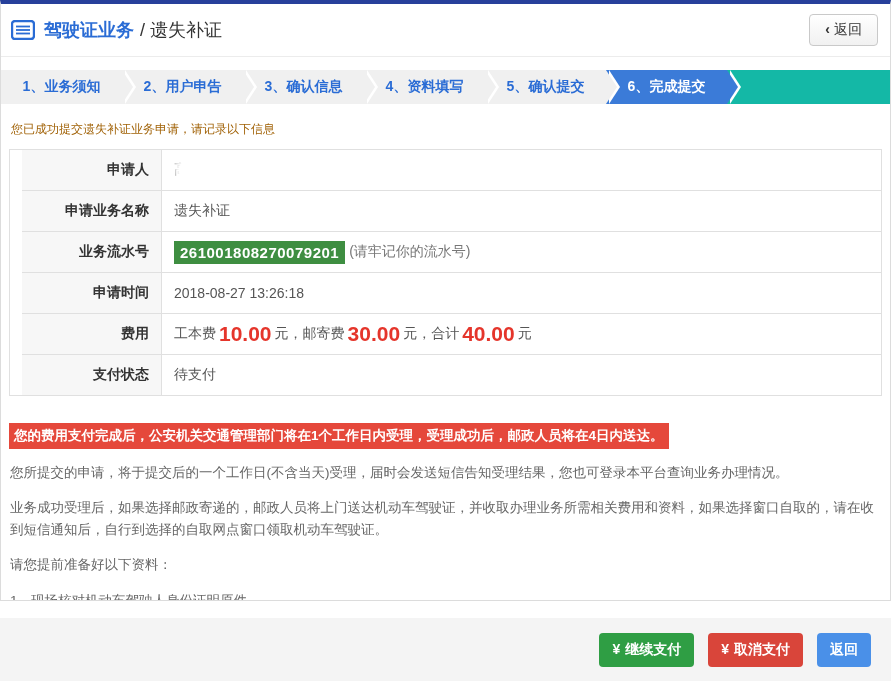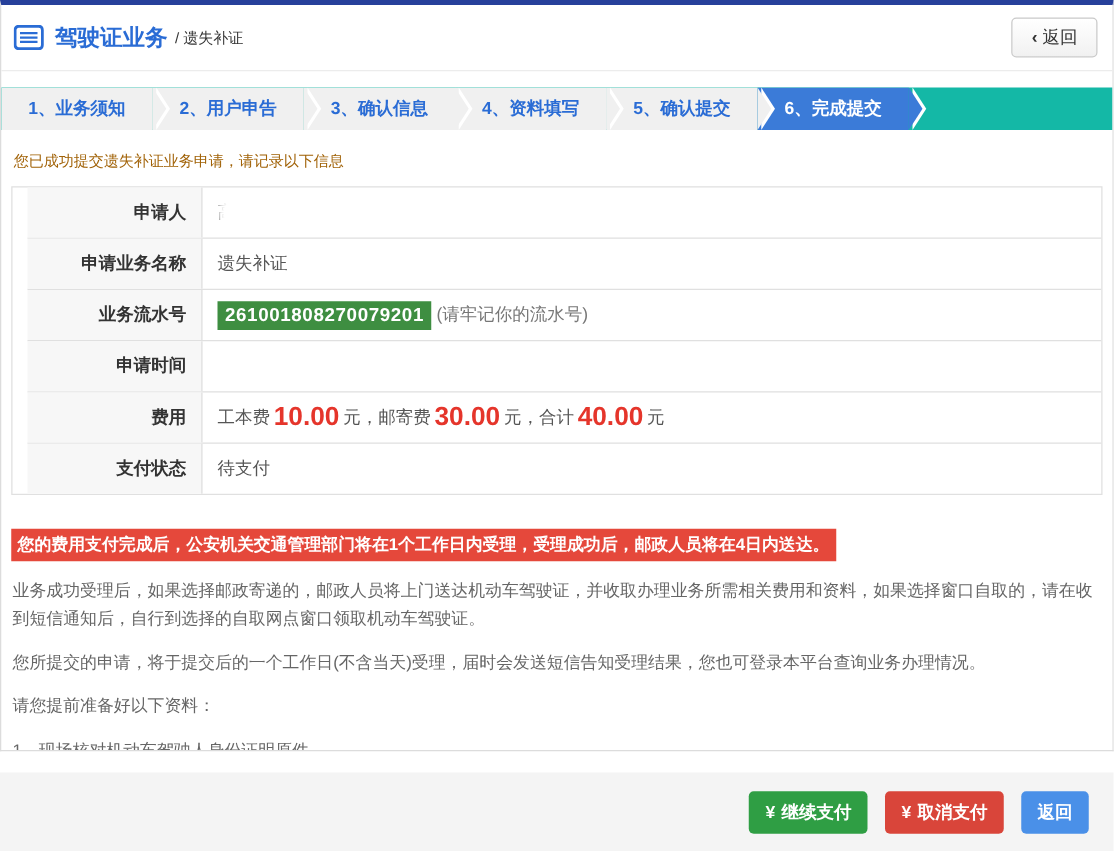--- a/index.html
+++ b/index.html
@@ -25,21 +25,21 @@
   }
 
   
   .header {
     display: flex; align-items: center;
     height: 52px; padding: 0 12px 0 10px;
     border-bottom: 1px solid #ececec;
   }
   .doc-icon { width: 24px; height: 20px; flex: 0 0 auto; }
   .title { font-size: 18px; font-weight: bold; color: #2a6cd5; margin: 0 6px 0 9px; }
-  .subtitle { font-size: 12px; color: #333; }
+  .subtitle { font-size: 18px; color: #333; }
   .back-btn {
     margin-left: auto;
     background: linear-gradient(#ffffff, #f1f1f1);
     border: 1px solid #c9c9c9; border-radius: 4px;
     padding: 6px 15px; font-size: 14px; color: #333;
     font-family: inherit; cursor: pointer;
   }
   .back-btn .chev { font-weight: bold; margin-right: 4px; }
 
   
@@ -172,20 +172,21 @@
       </div>
       <div class="irow">
         <div class="cell-label">业务流水号</div>
         <div class="cell-value">
           <span class="serial-badge">261001808270079201</span>
           <span class="serial-note">(请牢记你的流水号)</span>
         </div>
       </div>
       <div class="irow">
         <div class="cell-label">申请时间</div>
+        <div class="cell-value">2018-08-27 13:26:18</div>
       </div>
       <div class="irow">
         <div class="cell-label">费用</div>
         <div class="cell-value">
           <span>工本费 </span>
             <span class="amt">10.00</span>
             <span>元， </span>
           <span>邮寄费 </span>
             <span class="amt">30.00</span>
             <span>元， </span>
@@ -195,22 +196,22 @@
         </div>
       </div>
       <div class="irow">
         <div class="cell-label">支付状态</div>
         <div class="cell-value">待支付</div>
       </div>
     </div>
 
     <div class="notice">
       <span class="alert-band">您的费用支付完成后，公安机关交通管理部门将在1个工作日内受理，受理成功后，邮政人员将在4日内送达。</span>
+      <p>您所提交的申请，将于提交后的一个工作日(不含当天)受理，届时会发送短信告知受理结果，您也可登录本平台查询业务办理情况。</p>
       <p>业务成功受理后，如果选择邮政寄递的，邮政人员将上门送达机动车驾驶证，并收取办理业务所需相关费用和资料，如果选择窗口自取的，请在收到短信通知后，自行到选择的自取网点窗口领取机动车驾驶证。</p>
-      <p>您所提交的申请，将于提交后的一个工作日(不含当天)受理，届时会发送短信告知受理结果，您也可登录本平台查询业务办理情况。</p>
       <p>请您提前准备好以下资料：</p>
       <p>1、现场核对机动车驾驶人身份证明原件。</p>
       
     </div>
   </div>
 
   <div class="footer">
     <button class="btn btn-green"><span class="yen">¥</span><span>继续支付</span></button>
     <button class="btn btn-red"><span class="yen">¥</span><span>取消支付</span></button>
     <button class="btn btn-blue"><span>返回</span></button>

